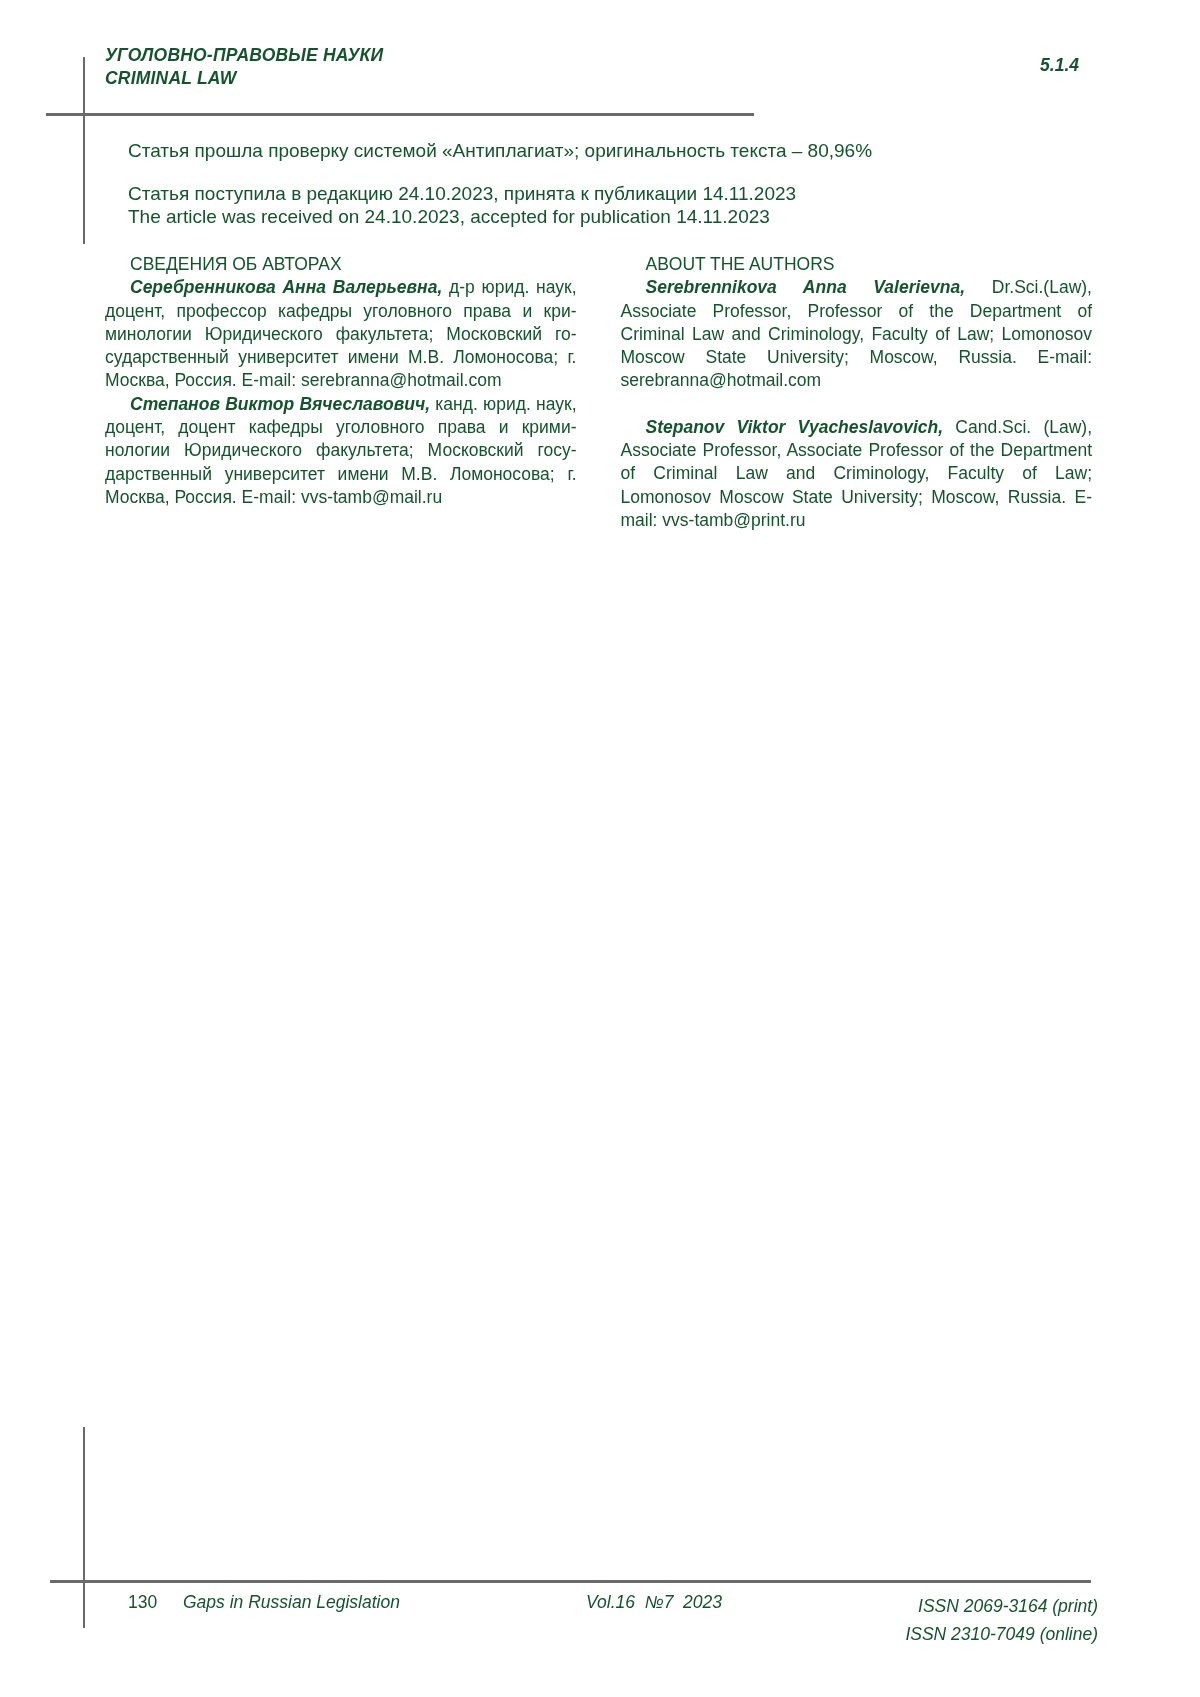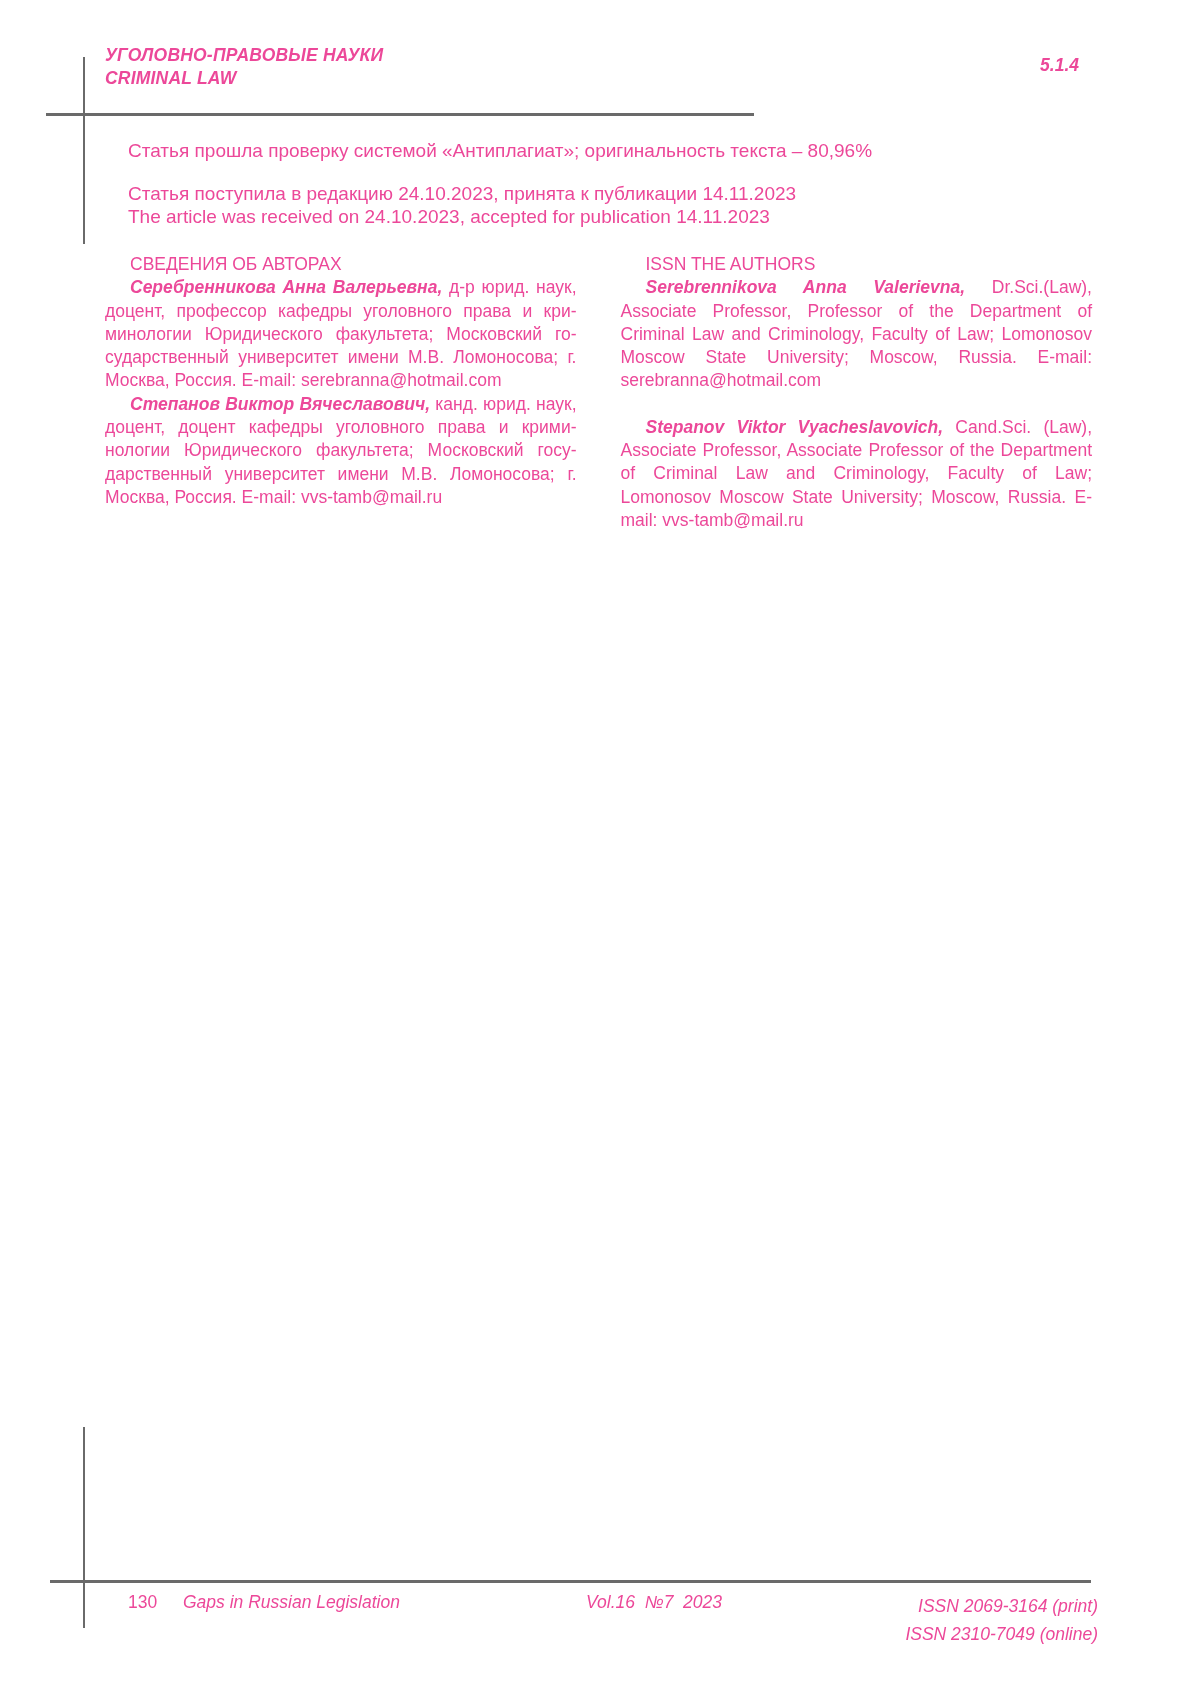--- a/index.html
+++ b/index.html
@@ -1,21 +1,21 @@
 <!DOCTYPE html>
 <html><head>
 <meta charset="utf-8">
 <style>
   * { margin:0; padding:0; box-sizing:border-box; }
   html,body { background:#ffffff; }
   .page {
     position:relative;
     width:1192px; height:1697px;
     background:#ffffff;
-    color:#ec4899;
+    color:#14532d;
     font-family:"Liberation Sans","DejaVu Sans",sans-serif;
     overflow:hidden;
   }
   .rule { position:absolute; background:#6a6a6a; }
   #vline-top    { left:83px;  top:57px;   width:2px;    height:187px; }
   #vline-bottom { left:83px;  top:1427px; width:2px;    height:201px; }
   #header-rule  { left:46px;  top:113px;  width:708px;  height:3px; }
   #footer-rule  { left:50px;  top:1580px; width:1041px; height:3px; }
 
   .page-header {
@@ -75,23 +75,23 @@
 
   <section class="columns">
 
     <div class="col">
       <p class="col-heading">СВЕДЕНИЯ ОБ АВТОРАХ</p>
       <p class="entry"><span class="author-name">Серебренникова Анна Валерьевна,</span><span> д-р юрид. наук, доцент, профессор кафедры уголовного права и кри­минологии Юридического факультета; Московский го­сударственный университет имени М.В. Ломоносова; г. Москва, Россия. E-mail: serebranna@hotmail.com</span></p>
       <p class="entry"><span class="author-name">Степанов Виктор Вячеславович,</span><span> канд. юрид. наук, доцент, доцент кафедры уголовного права и крими­нологии Юридического факультета; Московский госу­дарственный университет имени М.В. Ломоносова; г. Москва, Россия. E-mail: vvs-tamb@mail.ru</span></p>
     </div>
 
     <div class="col">
-      <p class="col-heading">ISSN THE AUTHORS</p>
+      <p class="col-heading">ABOUT THE AUTHORS</p>
       <p class="entry"><span class="author-name">Serebrennikova Anna Valerievna,</span><span> Dr.Sci.(Law), Associate Professor, Professor of the Department of Criminal Law and Criminology, Faculty of Law; Lomonosov Moscow State University; Moscow, Russia. E-mail: serebranna@hotmail.com</span></p>
-      <p class="entry gap-before"><span class="author-name">Stepanov Viktor Vyacheslavovich,</span><span> Cand.Sci. (Law), Associate Professor, Associate Professor of the Department of Criminal Law and Criminology, Faculty of Law; Lomonosov Moscow State University; Moscow, Russia. E-mail: vvs-tamb@mail.ru</span></p>
+      <p class="entry gap-before"><span class="author-name">Stepanov Viktor Vyacheslavovich,</span><span> Cand.Sci. (Law), Associate Professor, Associate Professor of the Department of Criminal Law and Criminology, Faculty of Law; Lomonosov Moscow State University; Moscow, Russia. E-mail: vvs-tamb@print.ru</span></p>
     </div>
 
   </section>
 
   <footer class="page-footer">
     <span class="footer-pagenum">130</span>
     <span class="footer-journal">Gaps in Russian Legislation</span>
     <span class="footer-vol">Vol.16  №7  2023</span>
     <div class="footer-issn">
       <div>ISSN 2069-3164 (print)</div>

